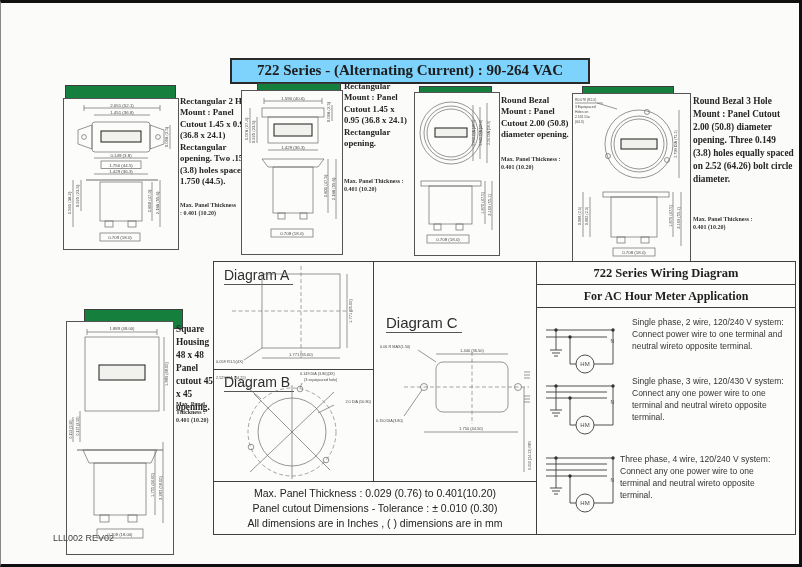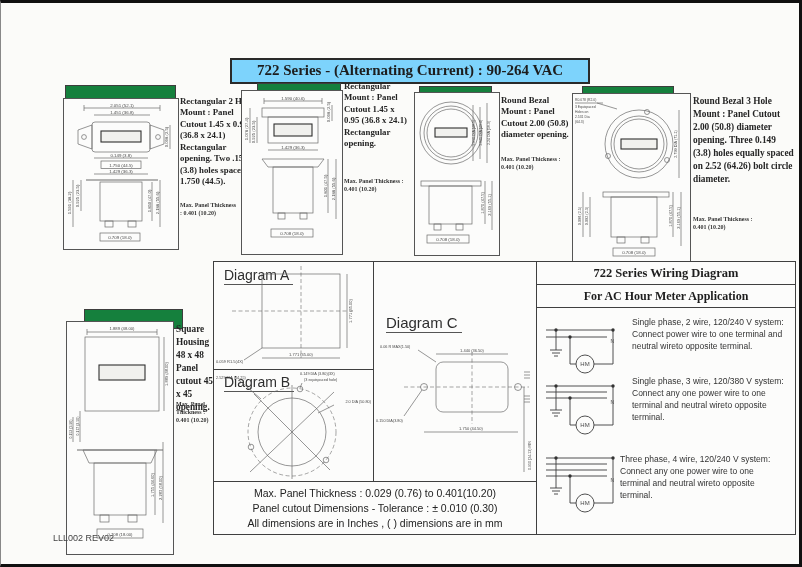--- a/index.html
+++ b/index.html
@@ -339,21 +339,21 @@
         <circle cx="42" cy="47" r="9"></circle>
         <line x1="51" y1="47" x2="70" y2="47"></line>
           <line x1="70" y1="47" x2="70" y2="8"></line>
       </g>
       <circle cx="70" cy="8" r="1.7" class="dot"></circle>
         <circle cx="13" cy="8" r="1.7" class="dot"></circle>
         <circle cx="27" cy="20" r="1.7" class="dot"></circle>
       <text x="67.5" y="25.5" font-size="5">N</text>
       <text x="42" y="49.2" font-size="6" text-anchor="middle" font-family="Liberation Serif, serif">HM</text>
     </svg>
-    <div class="wiretext" style="left:95px;top:114px;width:160px">Single phase, 3 wire, 120/380 V system: Connect any one power wire to one terminal and neutral wireto opposite terminal.</div>
+    <div class="wiretext" style="left:95px;top:114px;width:160px">Single phase, 3 wire, 120/430 V system: Connect any one power wire to one terminal and neutral wireto opposite terminal.</div>
 
     <svg style="position:absolute;left:6px;top:190px" width="86" height="68" viewBox="0 0 86 68">
       <g class="wire">
         <line x1="3" y1="6" x2="70" y2="6"></line>
           <line x1="3" y1="12" x2="64" y2="12"></line>
         <line x1="3" y1="18" x2="64" y2="18"></line>
           <line x1="3" y1="24" x2="64" y2="24"></line>
         <line x1="13" y1="6" x2="13" y2="36"></line>
         <line x1="7" y1="36" x2="19" y2="36"></line>
           <line x1="9" y1="39" x2="17" y2="39"></line>

